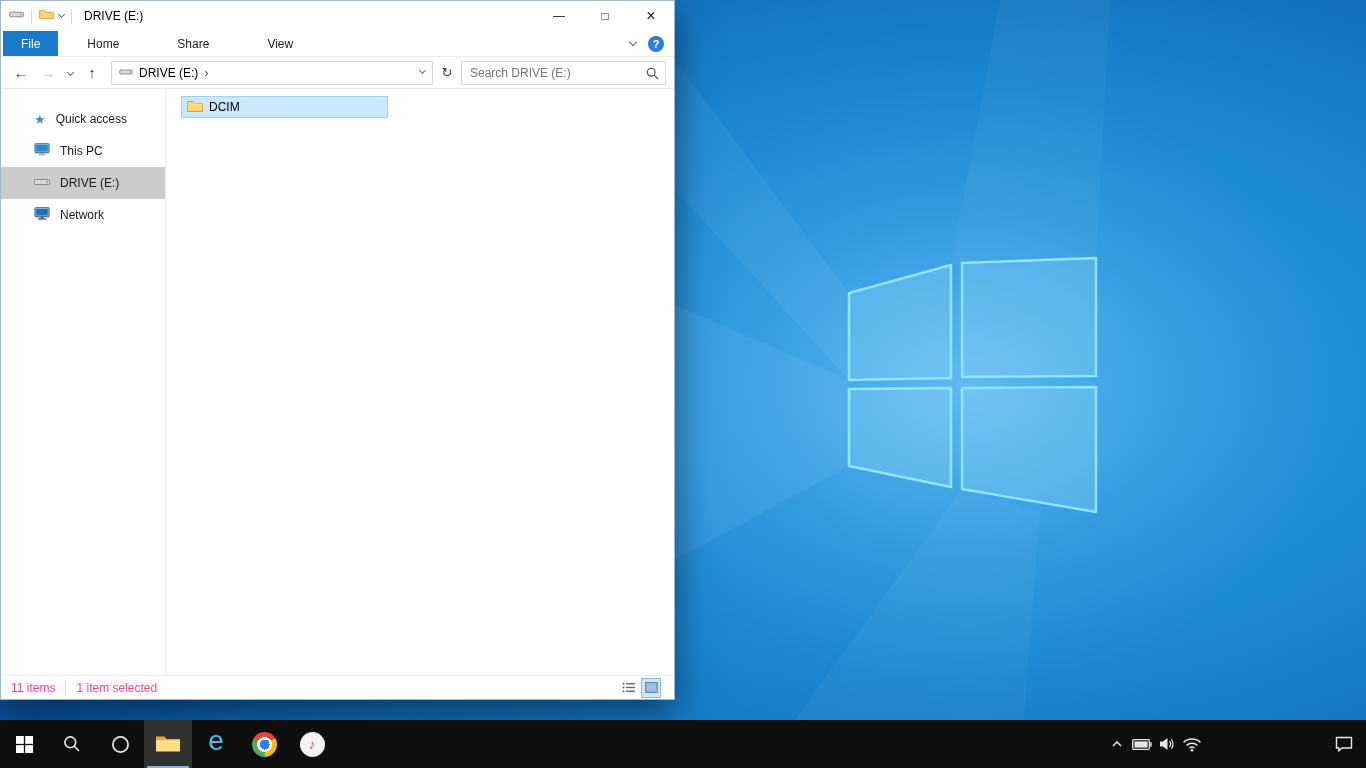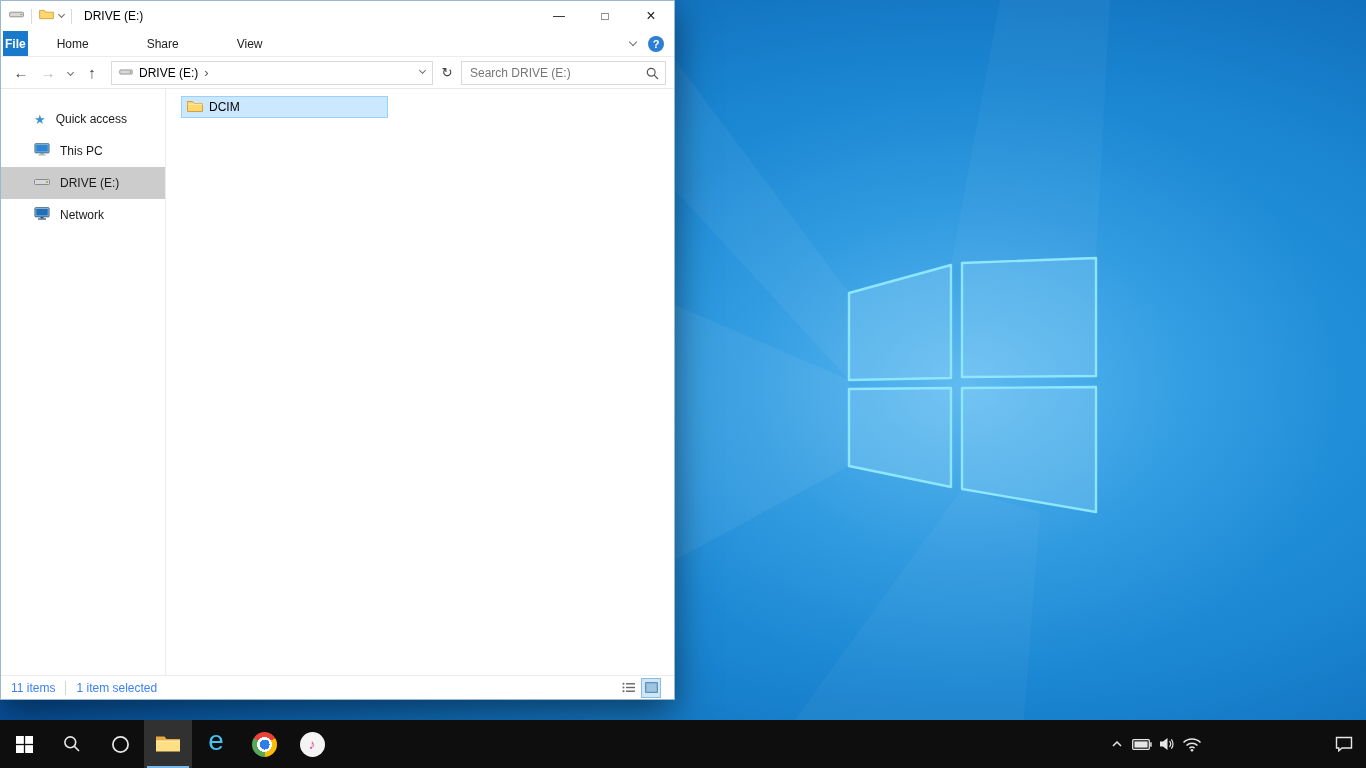--- a/index.html
+++ b/index.html
@@ -20,21 +20,21 @@
   .win-controls { margin-left:auto; display:flex; height:100%; }
   .win-btn { width:46px; height:100%; display:flex; align-items:center; justify-content:center;
     color:#1a1a1a; cursor:pointer; }
   .win-btn.min { font-size:12px; }
   .win-btn.max { font-size:12px; }
   .win-btn.close { font-size:16px; }
 
   .ribbon { height:26px; display:flex; align-items:stretch; border-bottom:1px solid #ececec;
     background:#fff; padding-left:2px; flex:0 0 auto; }
   .tab { padding:0 29px; display:flex; align-items:center; color:#222; cursor:pointer; }
-  .tab.file { background:#1979ca; color:#fff; padding:0 2px;font-weight:bold; }
+  .tab.file { background:#1979ca; color:#fff; padding:0 18px; }
   .ribbon-right { margin-left:auto; display:flex; align-items:center; gap:12px; padding-right:10px; }
   .help-btn { width:16px; height:16px; border-radius:50%; background:#2d7fd4; color:#fff;
     font-size:11px; font-weight:bold; display:flex; align-items:center; justify-content:center; cursor:pointer; }
 
   .chev { display:inline-block; width:6px; height:6px; border-right:1.3px solid #6e6e6e;
     border-bottom:1.3px solid #6e6e6e; transform:rotate(45deg); position:relative; top:-2px; }
   .chev.small { width:5px; height:5px; }
 
   .navbar { height:32px; display:flex; align-items:center; padding:0 8px; gap:3px;
     border-bottom:1px solid #e8e8e8; background:#fff; flex:0 0 auto; }
@@ -59,21 +59,21 @@
     color:#1a1a1a; cursor:pointer; }
   .side-item.selected { background:#cccccc; }
   .star-glyph { color:#3f8fd1; font-size:13px; line-height:1; }
 
   .content { flex:1; padding:7px 0 0 15px; }
   .file-item { width:207px; height:22px; display:flex; align-items:center; gap:6px; padding:0 5px;
     background:#cce8ff; border:1px solid #99d1ff; cursor:pointer; }
   .file-item .label { color:#000;text-align:right; }
 
   .statusbar { height:24px; border-top:1px solid #ececec; display:flex; align-items:center;
-    padding:0 10px; color:#3b82f6; flex:0 0 auto; background:#fff; }
+    padding:0 10px; color:#ec4899; flex:0 0 auto; background:#fff; }
   .sb-sep { width:1px; height:14px; background:#d5d5d5; margin:0 10px; }
   .sb-views { margin-left:auto; display:flex; gap:5px; padding-right:4px; }
   .view-btn { width:18px; height:18px; display:flex; align-items:center; justify-content:center; cursor:pointer; }
   .view-btn.selected { background:#cfe6f7; outline:1px solid #8abde4; }
 
   
   .taskbar { position:absolute; left:0; bottom:0; width:1366px; height:48px; background:#0e0e0e;
     display:flex; align-items:stretch; z-index:20; }
   .task-btn { width:48px; display:flex; align-items:center; justify-content:center; position:relative; cursor:pointer; }
   .task-btn.active { background:rgba(255,255,255,.15); }

